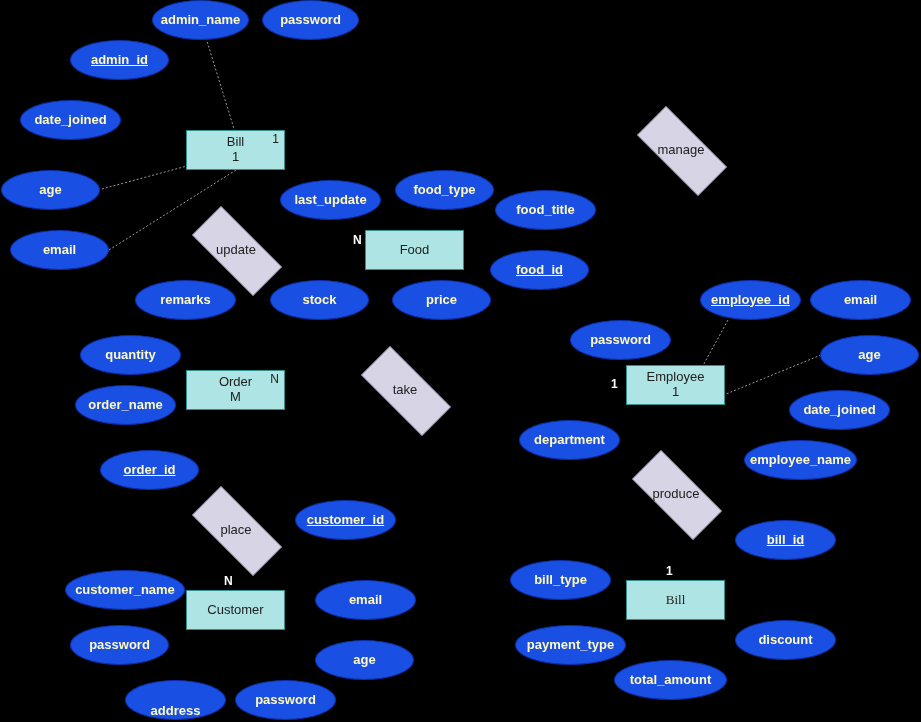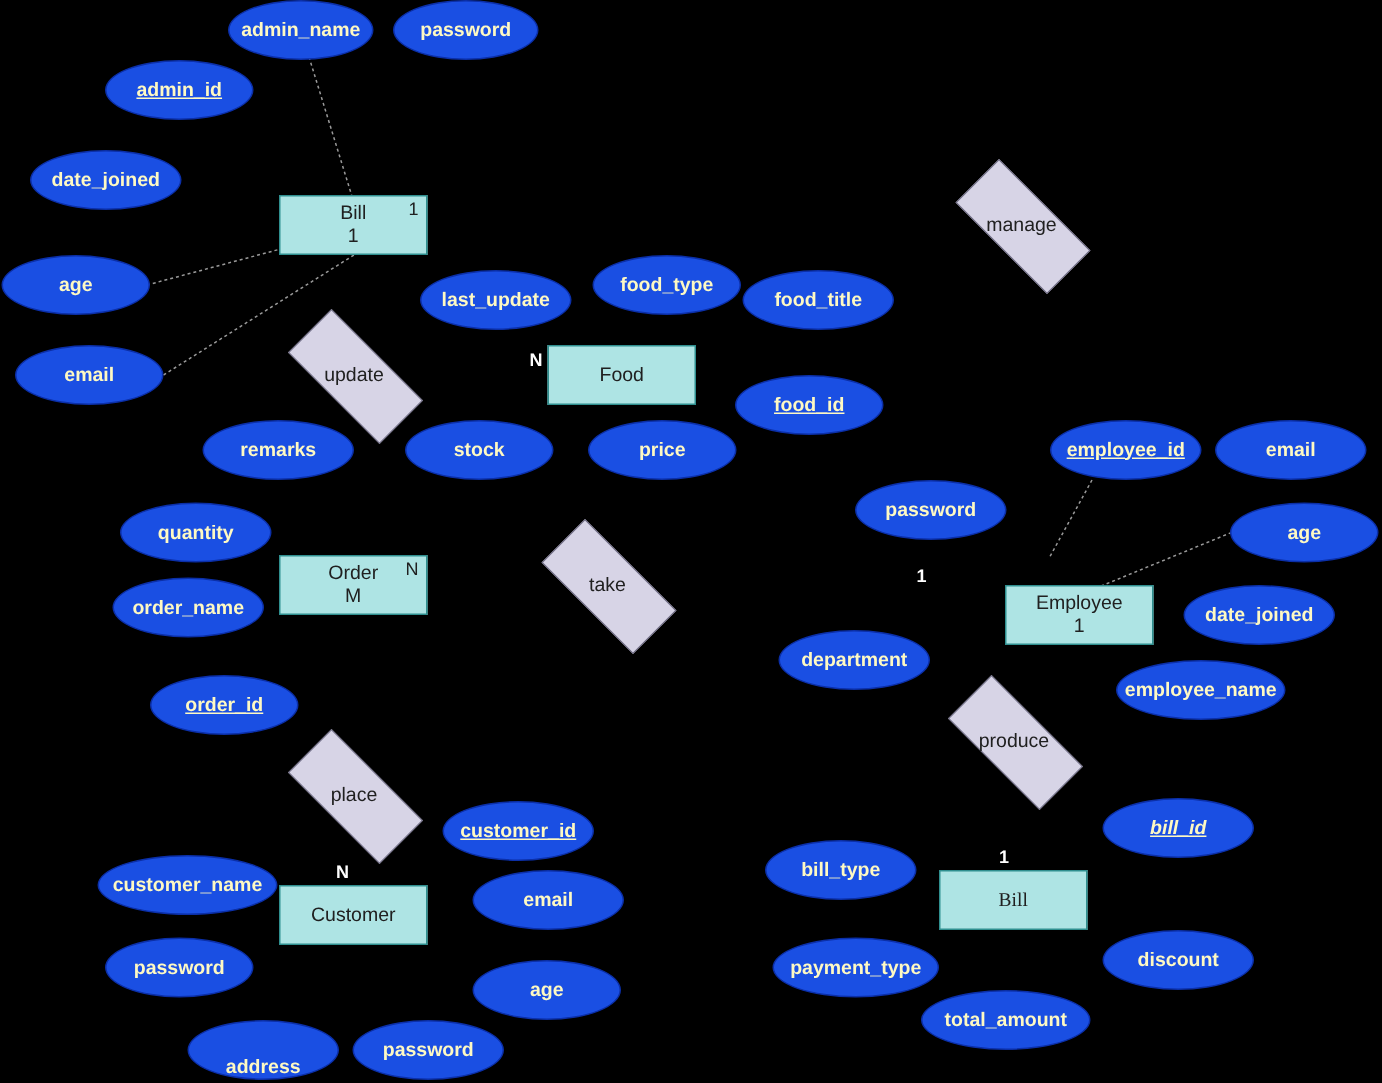--- a/index.html
+++ b/index.html
@@ -119,21 +119,21 @@
       </div>
       <div class="node attr" style="left: 280px; top: 180px; width: 101px; height: 40px;">
         <span>last_update</span>
       </div>
       <div class="node attr" style="left: 135px; top: 280px; width: 101px; height: 40px; text-align: center;">
         <span>remarks</span>
       </div>
       <div class="node attr" style="left: 395px; top: 170px; width: 99px; height: 40px;">
         <span>food_type</span>
       </div>
-      <div class="node attr" style="left: 495px; top: 180px; width: 101px; height: 40px;">
+      <div class="node attr" style="left: 495px; top: 190px; width: 101px; height: 40px;">
         <span>food_title</span>
       </div>
       <div class="node attr key" style="left: 490px; top: 250px; width: 99px; height: 40px;">
         <span>food_id</span>
       </div>
       <div class="node attr" style="left: 270px; top: 280px; width: 99px; height: 40px;">
         <span>stock</span>
       </div>
       <div class="node attr" style="left: 392px; top: 280px; width: 99px; height: 40px; text-align: center;">
         <span>price</span>
@@ -161,21 +161,21 @@
       </div>
       <div class="node attr" style="left: 789px; top: 390px; width: 101px; height: 40px;">
         <span>date_joined</span>
       </div>
       <div class="node attr" style="left: 519px; top: 420px; width: 101px; height: 40px;">
         <span>department</span>
       </div>
       <div class="node attr" style="left: 744px; top: 440px; width: 113px; height: 40px;">
         <span>employee_name</span>
       </div>
-      <div class="node attr key" style="left: 295px; top: 534px; width: 101px; height: 40px; align-items: center;">
+      <div class="node attr key" style="left: 295px; top: 500px; width: 101px; height: 40px; align-items: center;">
         <span>customer_id</span>
       </div>
       <div class="node attr" style="left: 65px; top: 570px; width: 120px; height: 40px;">
         <span>customer_name</span>
       </div>
       <div class="node attr" style="left: 315px; top: 580px; width: 101px; height: 40px;">
         <span>email</span>
       </div>
       <div class="node attr" style="left: 70px; top: 625px; width: 99px; height: 40px;">
         <span>password</span>
@@ -185,21 +185,21 @@
       </div>
       <div class="node attr" style="left: 125px; top: 680px; width: 101px; height: 40px; align-items: flex-end;">
         <span>address</span>
       </div>
       <div class="node attr" style="left: 235px; top: 680px; width: 101px; height: 40px;">
         <span>password</span>
       </div>
       <div class="node attr" style="left: 510px; top: 560px; width: 101px; height: 40px;">
         <span>bill_type</span>
       </div>
-      <div class="node attr key" style="left: 735px; top: 532px; width: 101px; height: 40px; font-style: italic;">
+      <div class="node attr key" style="left: 735px; top: 520px; width: 101px; height: 40px;">
         <span>bill_id</span>
       </div>
       <div class="node attr" style="left: 515px; top: 625px; width: 111px; height: 40px;">
         <span>payment_type</span>
       </div>
       <div class="node attr" style="left: 735px; top: 620px; width: 101px; height: 40px;">
         <span>discount</span>
       </div>
       <div class="node attr" style="left: 614px; top: 660px; width: 113px; height: 40px;">
         <span>total_amount</span>
@@ -236,21 +236,21 @@
           <span class="ename">Food</span>
         </div>
       </div>
       <div class="node entity" style="left: 186px; top: 370px; width: 99px; height: 40px; justify-content: center;">
         <div>
           <span class="ename">Order</span>
           <span class="card-in">M</span>
         </div>
         <span class="corner" style="right: 5px; top: 2px;">N</span>
       </div>
-      <div class="node entity" style="left: 626px; top: 390px; width: 99px; height: 40px; margin-left: 44px;">
+      <div class="node entity" style="left: 626px; top: 365px; width: 99px; height: 40px;">
         <div>
           <span class="ename">Employee</span>
           <span class="card-in">1</span>
         </div>
       </div>
       <div class="node entity" style="left: 186px; top: 590px; width: 99px; height: 40px;">
         <div>
           <span class="ename">Customer</span>
         </div>
       </div>

